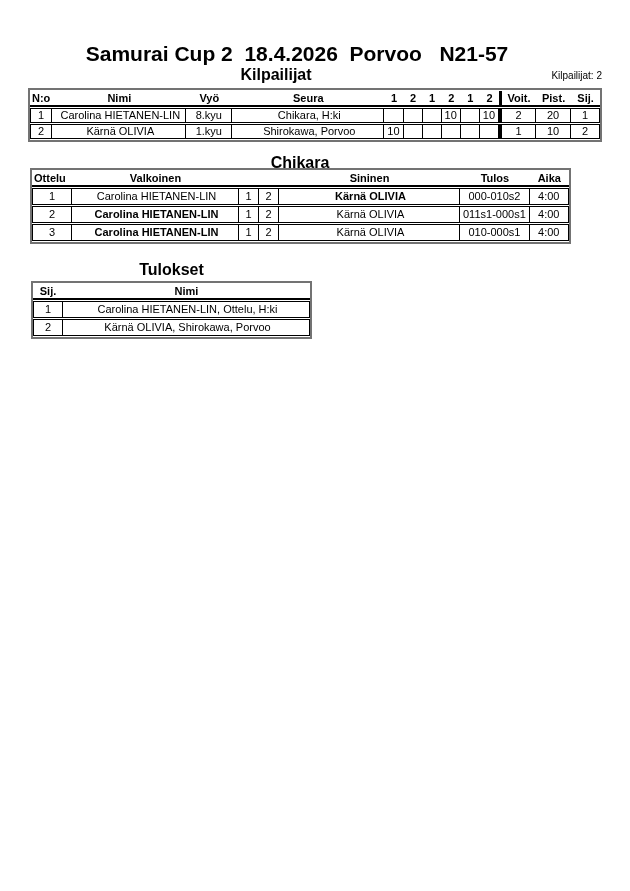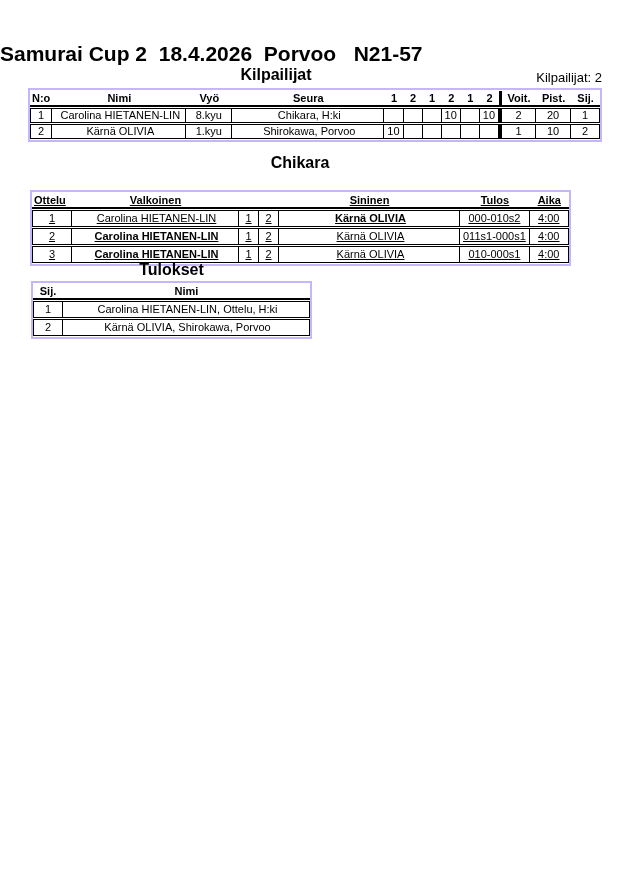--- a/index.html
+++ b/index.html
@@ -7,42 +7,42 @@
   body {
     width: 630px; height: 891px;
     background: #ffffff; color: #000000;
     font-family: "Liberation Sans", sans-serif;
     position: relative; overflow: hidden;
   }
   .abs { position: absolute; }
 
   .doc-title {
     top: 42px; left: 0; width: 594px;
-    text-align: left; font-size: 21px; font-weight: bold;
+    text-align: center; font-size: 21px; font-weight: bold;
     white-space: pre;
   }
   .section-heading {
     font-size: 16px; font-weight: bold; text-align: center;
   }
   #kilpailijat-heading { top: 66px; left: 0; width: 552px; }
-  #competitor-count { top: 70px; right: 28px; font-size: 13px; }
+  #competitor-count { top: 70px; right: 28px; font-size: 10px; }
   #ottelut-heading   { top: 154px; left: 30px; width: 540px; }
   #tulokset-heading  { top: 261px; left: 31px; width: 281px; }
 
   table {
     position: absolute;
     border-collapse: separate;
     border-spacing: 0 1px;
-    border: 2px solid #c4b5fd;
+    border: 2px solid #737373;
     table-layout: fixed;
     font-size: 11px;
     background: #fff;
   }
   #t-kilpailijat { top: 88px;  left: 28px; }
-  #t-ottelut     { top: 190px; left: 30px; text-decoration: underline; }
+  #t-ottelut     { top: 168px; left: 30px; }
   #t-tulokset    { top: 281px; left: 31px; }
 
   th {
     font-weight: bold;
     border: 0; border-bottom: 2px solid #000;
     padding: 0 2px; height: 16px;
     white-space: nowrap; overflow: hidden;
     text-align: center;
   }
   td {

